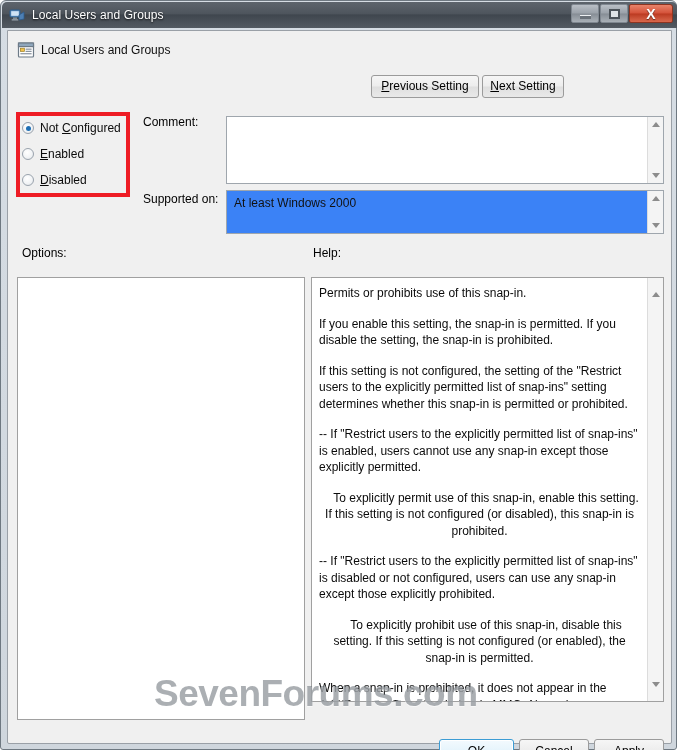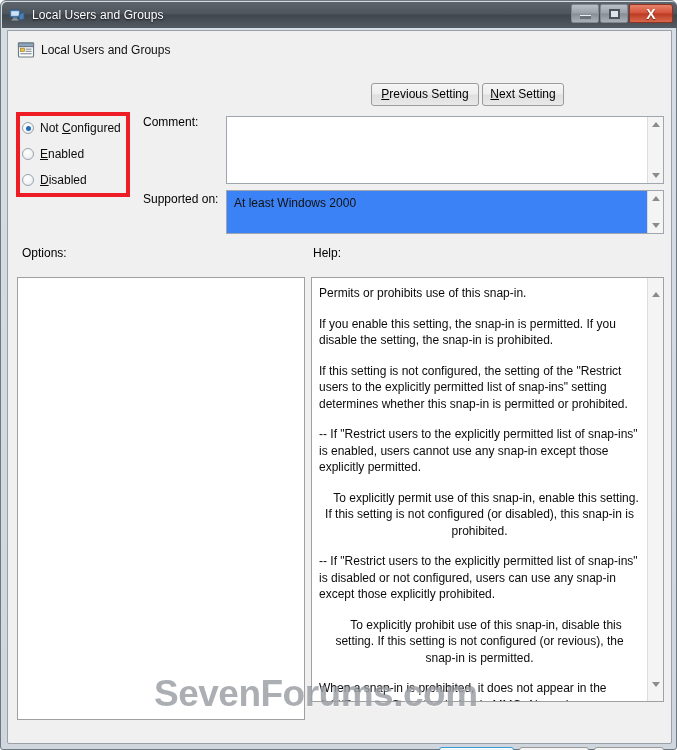--- a/index.html
+++ b/index.html
@@ -145,21 +145,20 @@
     background: linear-gradient(180deg,#f6f6f6 0%, #ededed 48%, #dfdfdf 52%, #e9e9e9 100%);
     border: 1px solid #9b9b9b;
     border-radius: 3px;
     font-family: "Liberation Sans", sans-serif;
     font-size: 12px;
     color: #000000;
     text-align: center;
     line-height: 21px;
     cursor: default;
     padding: 0;
-    margin-top: 8px;
   }
   #btn-prev { left: 363px; top: 44px; width: 108px; }
   #btn-next { left: 474px; top: 44px; width: 82px; }
   .akey { text-decoration: underline; }
 
   
   #radio-group {
     position: absolute;
     left: 14px; top: 84px;
     width: 110px;
@@ -469,21 +468,21 @@
     <div id="options-panel"></div>
 
     <div id="help-panel">
       <div id="help-text">
           <p>Permits or prohibits use of this snap-in.</p>
           <p>If you enable this setting, the snap-in is permitted. If you disable the setting, the snap-in is prohibited.</p>
           <p>If this setting is not configured, the setting of the "Restrict users to the explicitly permitted list of snap-ins" setting determines whether this snap-in is permitted or prohibited.</p>
           <p>-- If "Restrict users to the explicitly permitted list of snap-ins" is enabled, users cannot use any snap-in except those explicitly permitted.</p>
           <p class="ind">To explicitly permit use of this snap-in, enable this setting. If this setting is not configured (or disabled), this snap-in is prohibited.</p>
           <p>-- If "Restrict users to the explicitly permitted list of snap-ins" is disabled or not configured, users can use any snap-in except those explicitly prohibited.</p>
-          <p class="ind">To explicitly prohibit use of this snap-in, disable this setting. If this setting is not configured (or revious), the snap-in is permitted.</p>
+          <p class="ind">To explicitly prohibit use of this snap-in, disable this setting. If this setting is not configured (or enabled), the snap-in is permitted.</p>
           <p>When a snap-in is prohibited, it does not appear in the Add/Remove Snap-in window in MMC. Also, when a user opens a console file that includes a prohibited snap-in, the console file opens, but the prohibited snap-in does not appear.</p>
         </div>
       <div id="help-scroll">
         <span class="arr"><span class="tri-up"></span></span>
         <span class="arr"><span class="tri-dn"></span></span>
       </div>
     </div>
 
     <div id="bottom-sep"></div>
 

